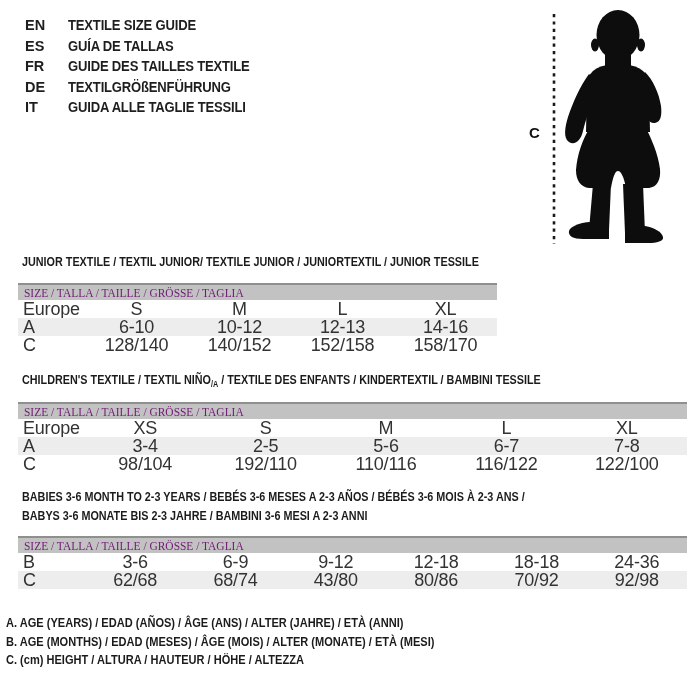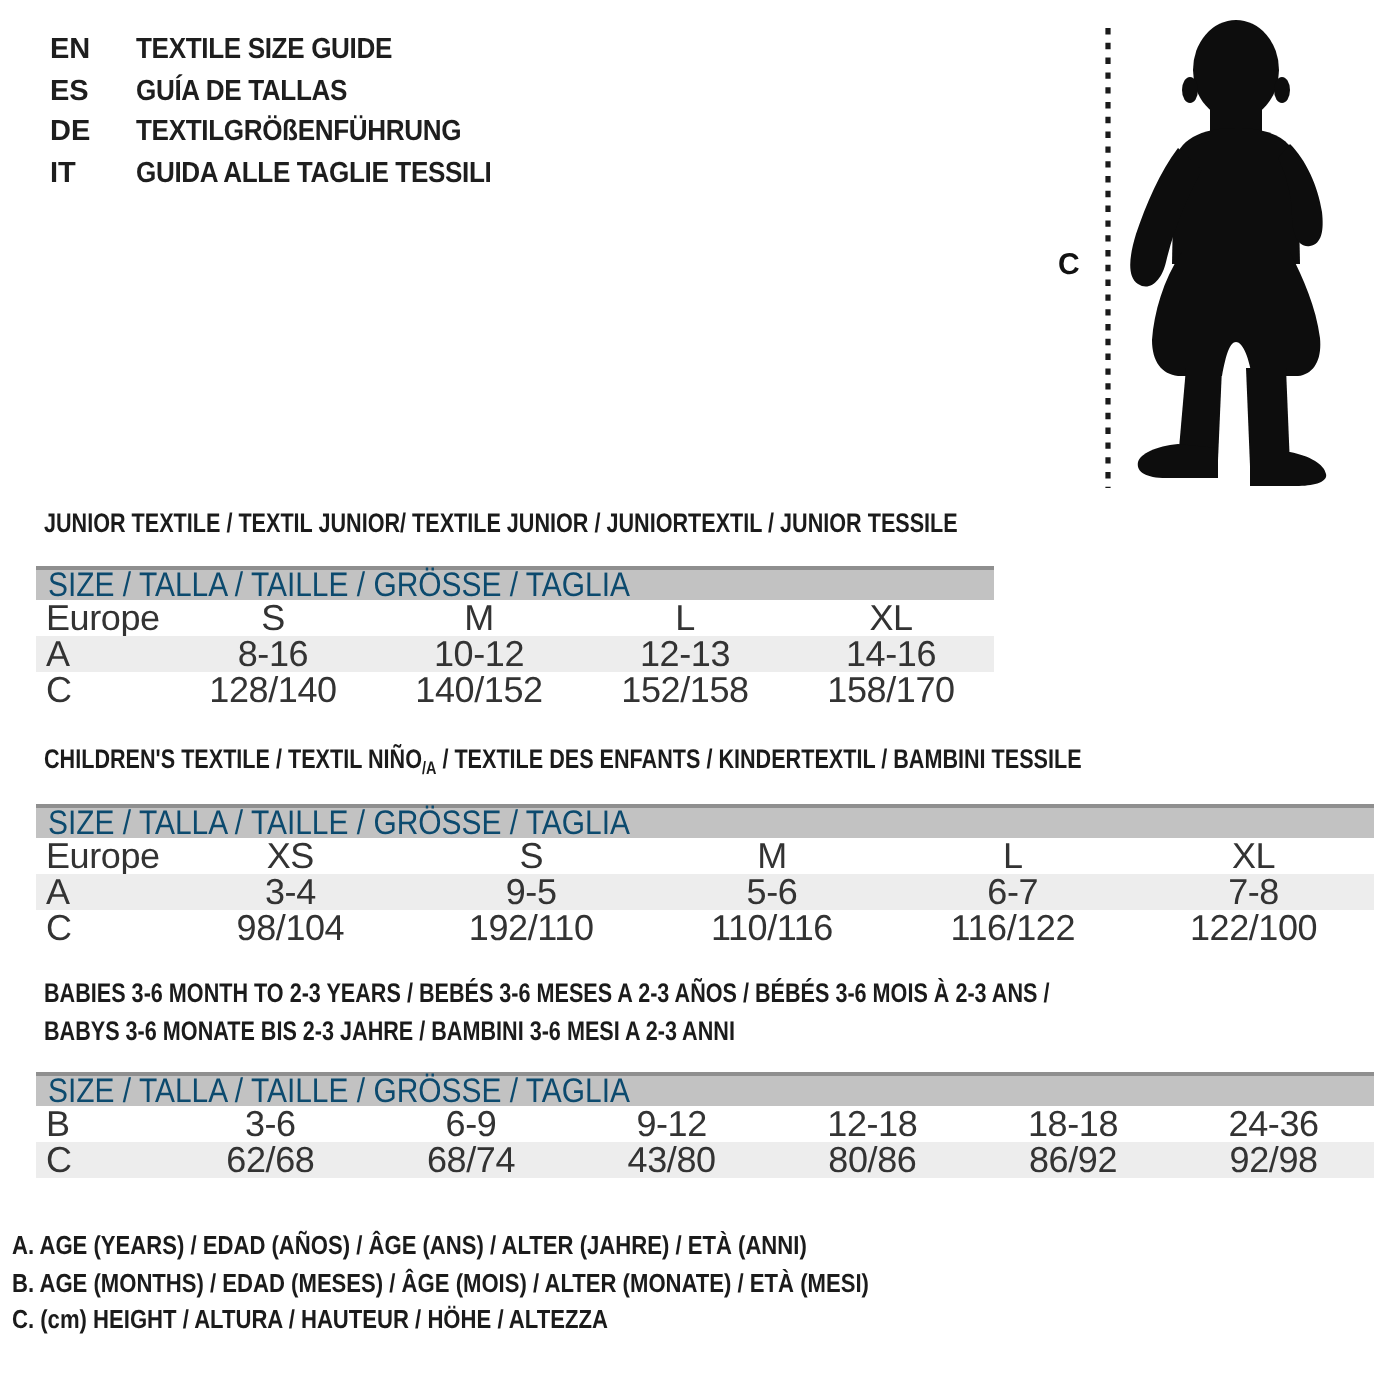--- a/index.html
+++ b/index.html
@@ -27,21 +27,21 @@
   .t2-title{top:371px;}
   .t3-title{top:488px;}
 
   
   .tbl{position:absolute;left:18px;}
   .tbl-1{top:283px;width:479px;}
   .tbl-2{top:402px;width:669px;}
   .tbl-3{top:536px;width:669px;}
   .size-bar{height:15px;line-height:15px;background:var(--bar,#c2c2c2);
     border-top:2px solid var(--bar-edge,#8f8f8f);
-    font-size:17px;color:#0c4a6e;padding-left:6px;}
+    font-size:13px;color:#701a75;padding-left:6px;font-family:Liberation Serif, serif;}
   .size-bar span{display:inline-block;transform:scaleX(0.88);transform-origin:0 50%;white-space:nowrap;}
   .row{display:grid;height:18px;line-height:18px;font-size:18px;color:#333;}
   .tbl-1 .row{grid-template-columns:67px repeat(4,1fr);}
   .tbl-2 .row{grid-template-columns:67px repeat(5,1fr);}
   .tbl-3 .row{grid-template-columns:67px repeat(6,1fr);}
   .row.shaded{background:var(--row-alt,#ededed);}
   .cell{text-align:center;letter-spacing:-0.2px;overflow:hidden;}
   .cell.lbl{text-align:left;padding-left:5px;}
 
   
@@ -54,20 +54,24 @@
 <div class="canvas">
 
   <div class="lang-list">
     <div class="lang-row">
       <span class="lang-code">EN</span>
       <span class="lang-title">TEXTILE SIZE GUIDE</span>
     </div>
     <div class="lang-row">
       <span class="lang-code">ES</span>
       <span class="lang-title">GUÍA DE TALLAS</span>
+    </div>
+    <div class="lang-row">
+      <span class="lang-code">FR</span>
+      <span class="lang-title">GUIDE DES TAILLES TEXTILE</span>
     </div>
     <div class="lang-row">
       <span class="lang-code">DE</span>
       <span class="lang-title">TEXTILGRÖßENFÜHRUNG</span>
     </div>
     <div class="lang-row">
       <span class="lang-code">IT</span>
       <span class="lang-title">GUIDA ALLE TAGLIE TESSILI</span>
     </div>
   </div>
@@ -98,21 +102,21 @@
     </div>
     <div class="row">
       <div class="cell lbl">Europe</div>
       <div class="cell">S</div>
       <div class="cell">M</div>
       <div class="cell">L</div>
       <div class="cell">XL</div>
     </div>
     <div class="row shaded">
       <div class="cell lbl">A</div>
-      <div class="cell">8-16</div>
+      <div class="cell">6-10</div>
       <div class="cell">10-12</div>
       <div class="cell">12-13</div>
       <div class="cell">14-16</div>
     </div>
     <div class="row">
       <div class="cell lbl">C</div>
       <div class="cell">128/140</div>
       <div class="cell">140/152</div>
       <div class="cell">152/158</div>
       <div class="cell">158/170</div>
@@ -128,21 +132,21 @@
       <div class="cell lbl">Europe</div>
       <div class="cell">XS</div>
       <div class="cell">S</div>
       <div class="cell">M</div>
       <div class="cell">L</div>
       <div class="cell">XL</div>
     </div>
     <div class="row shaded">
       <div class="cell lbl">A</div>
       <div class="cell">3-4</div>
-      <div class="cell">9-5</div>
+      <div class="cell">2-5</div>
       <div class="cell">5-6</div>
       <div class="cell">6-7</div>
       <div class="cell">7-8</div>
     </div>
     <div class="row">
       <div class="cell lbl">C</div>
       <div class="cell">98/104</div>
       <div class="cell">192/110</div>
       <div class="cell">110/116</div>
       <div class="cell">116/122</div>
@@ -166,21 +170,21 @@
       <div class="cell">12-18</div>
       <div class="cell">18-18</div>
       <div class="cell">24-36</div>
     </div>
     <div class="row shaded">
       <div class="cell lbl">C</div>
       <div class="cell">62/68</div>
       <div class="cell">68/74</div>
       <div class="cell">43/80</div>
       <div class="cell">80/86</div>
-      <div class="cell">86/92</div>
+      <div class="cell">70/92</div>
       <div class="cell">92/98</div>
     </div>
   </div>
 
   <div class="footnotes">
     <div class="fn">A. AGE (YEARS) / EDAD (AÑOS) / ÂGE (ANS) / ALTER (JAHRE) / ETÀ (ANNI)</div>
     <div class="fn">B. AGE (MONTHS) / EDAD (MESES) / ÂGE (MOIS) / ALTER (MONATE) / ETÀ (MESI)</div>
     <div class="fn">C. (cm) HEIGHT / ALTURA / HAUTEUR / HÖHE / ALTEZZA</div>
   </div>
 

